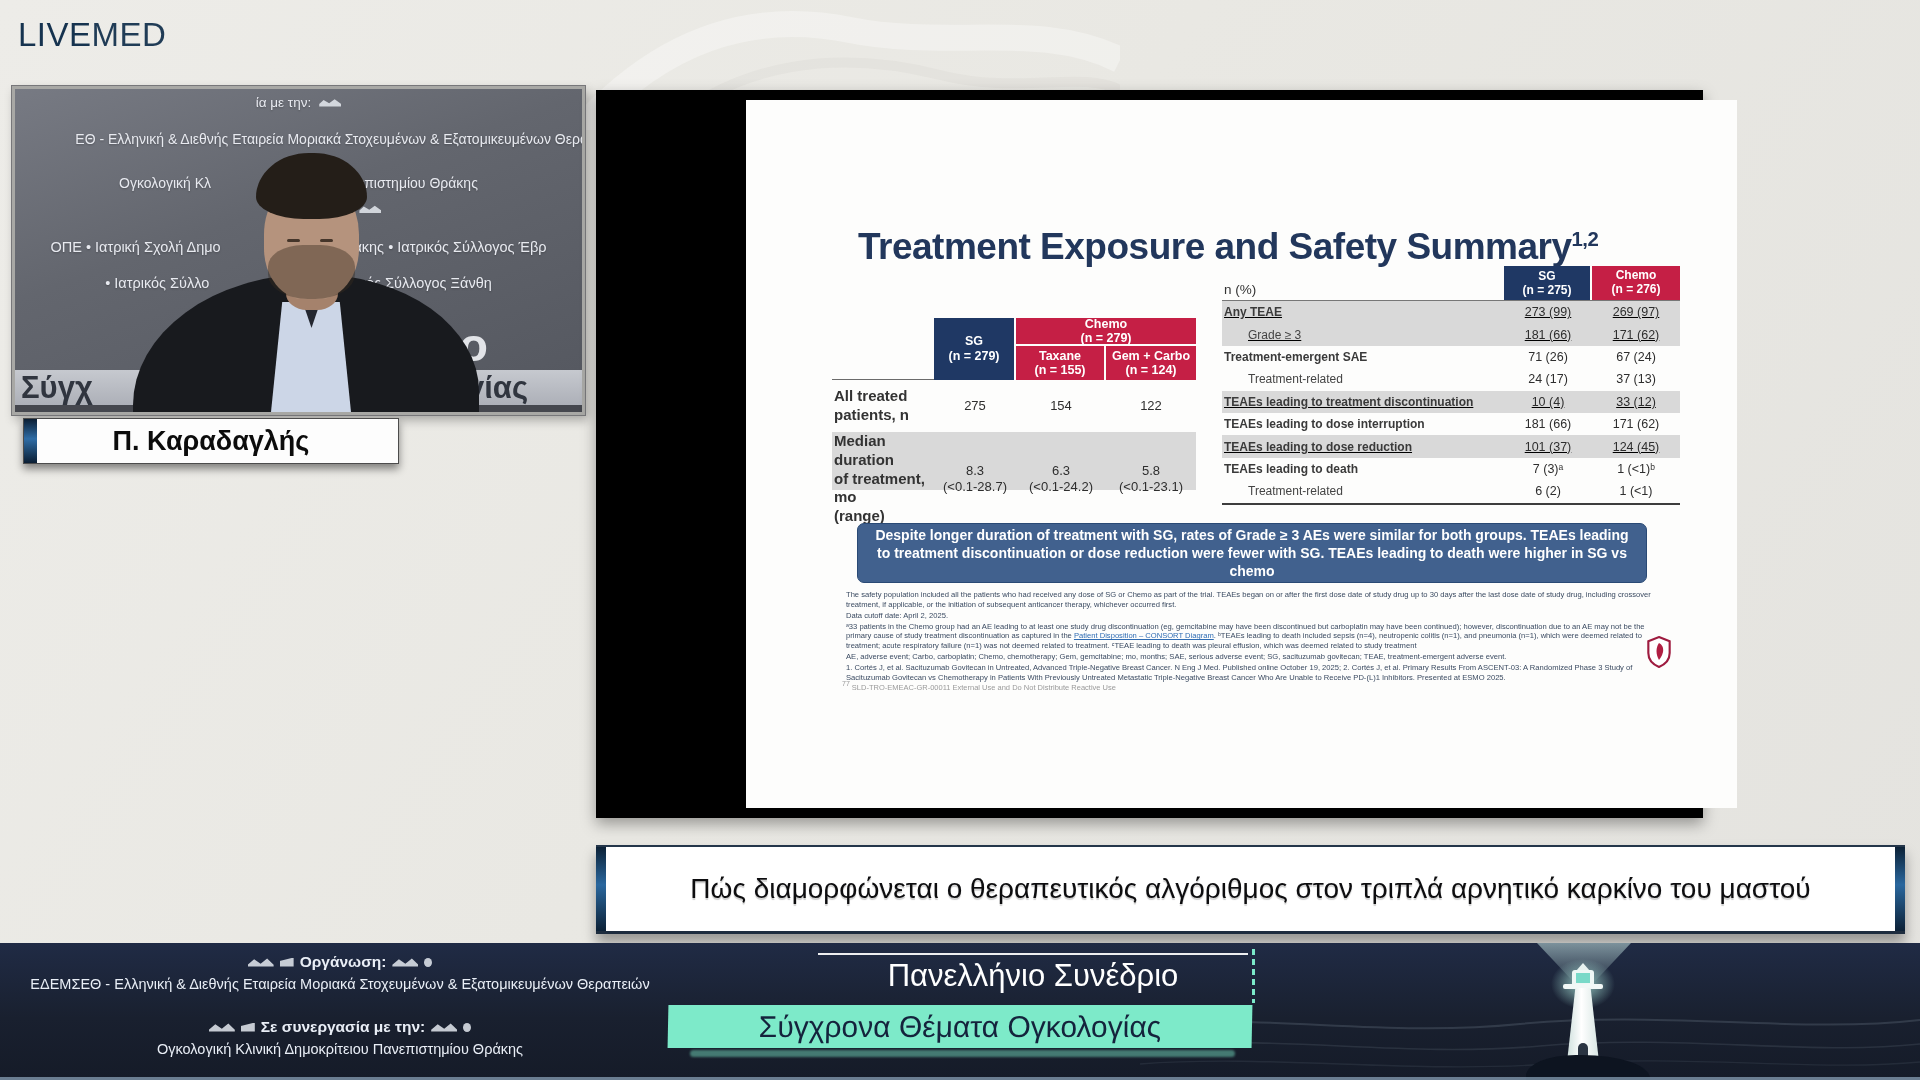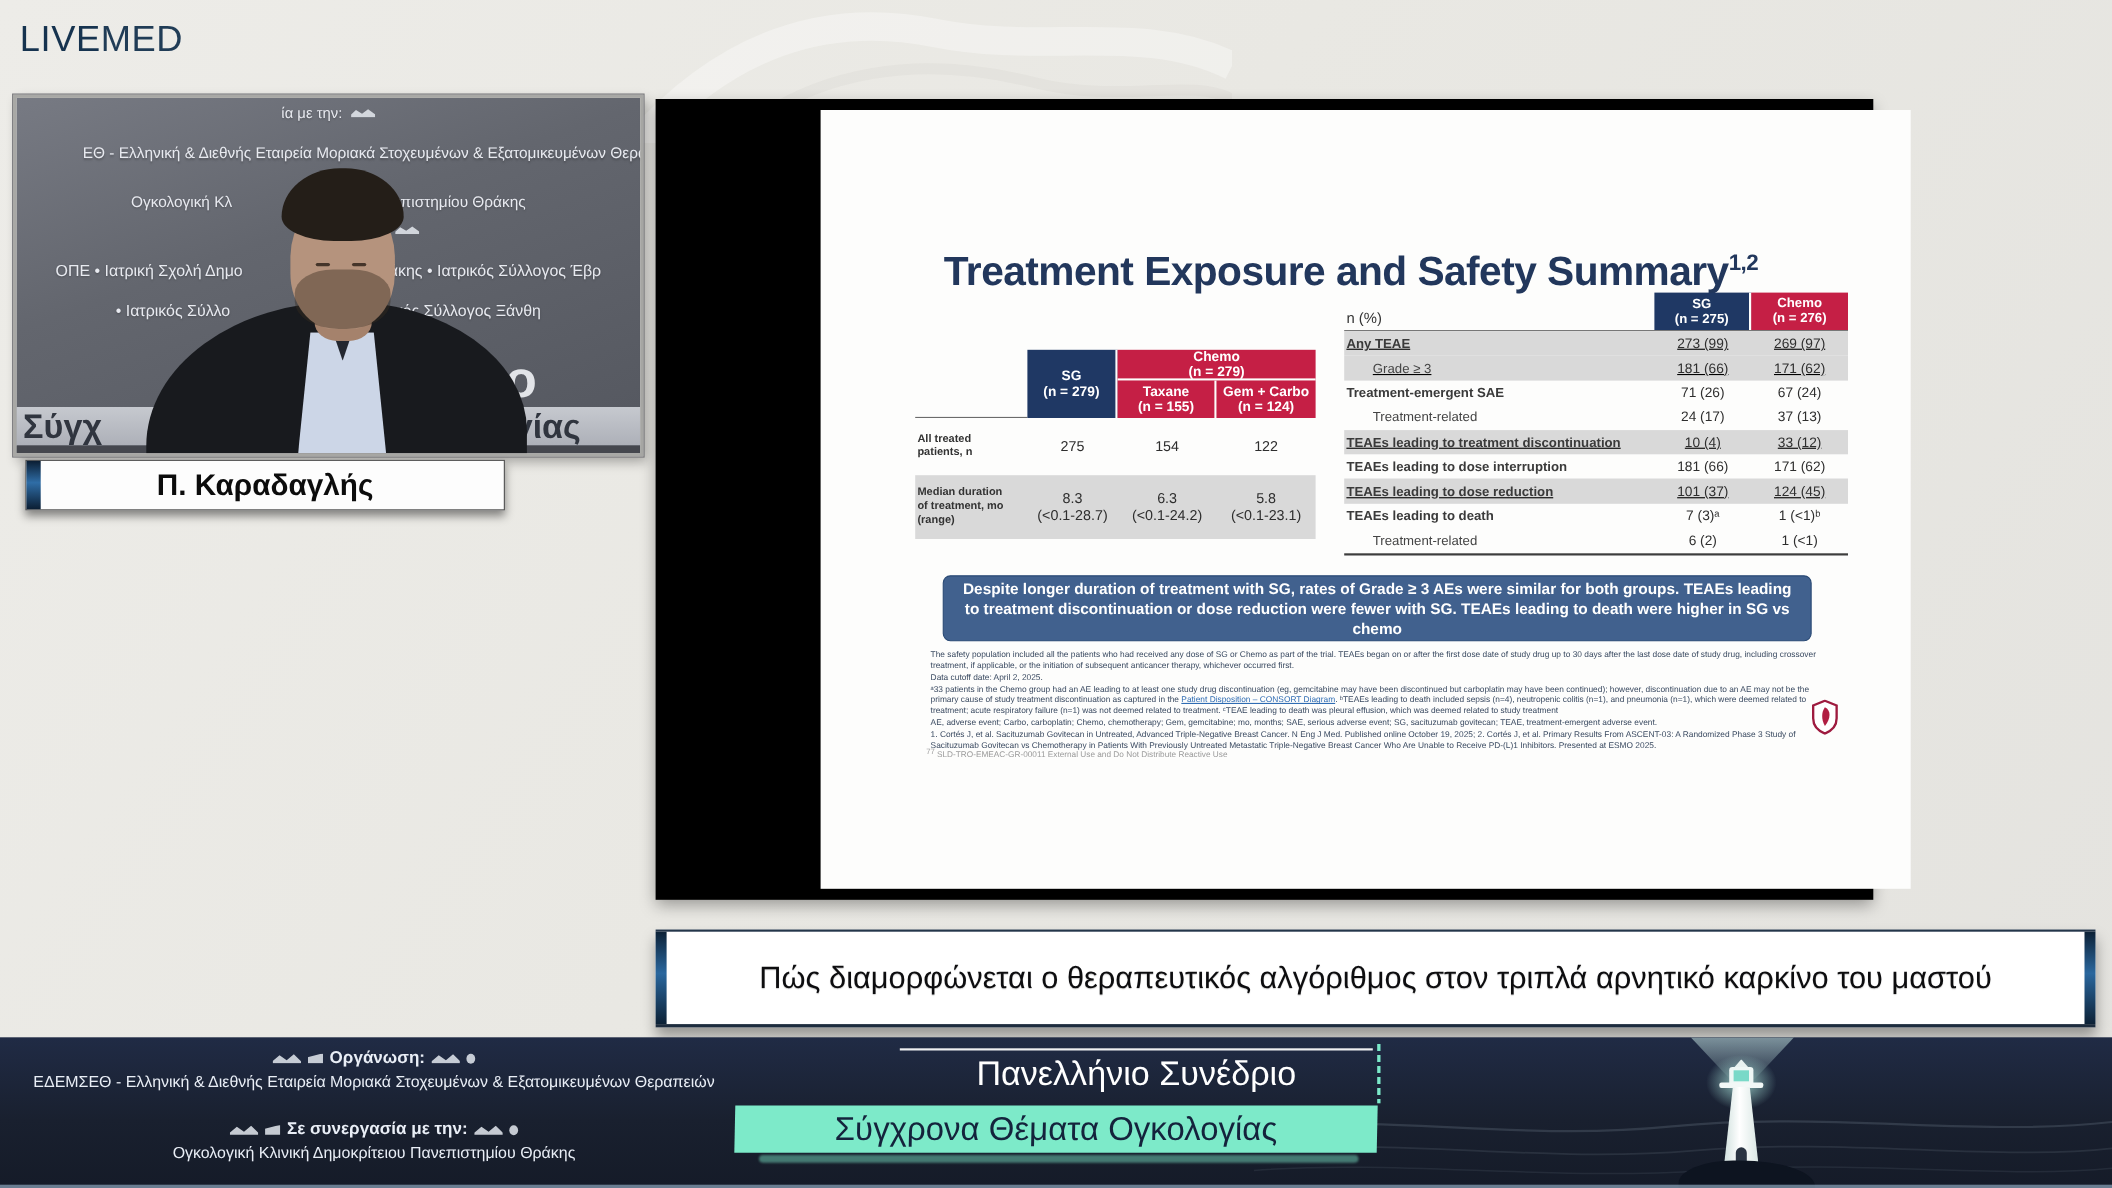--- a/index.html
+++ b/index.html
@@ -40,21 +40,21 @@
   .shirt { position:absolute; left:256px; bottom:0; width:80px; height:110px; background:#ccd6e7; clip-path:polygon(14% 0,86% 0,100% 100%,0 100%); }
   .shirt-dot { position:absolute; left:289px; bottom:84px; width:15px; height:22px; background:#232730; clip-path:polygon(50% 100%,0 0,100% 0); }
   .neck  { position:absolute; left:271px; bottom:102px; width:52px; height:42px; background:#a5826c; border-radius:30% 30% 40% 40%; }
   .face  { position:absolute; left:249px; top:90px; width:95px; height:120px; background:#b5937d; border-radius:46% 46% 42% 42%; }
   .beard { position:absolute; left:253px; top:156px; width:87px; height:54px; background:rgba(56,42,31,.42); border-radius:40% 40% 46% 46%; }
   .hair  { position:absolute; left:241px; top:64px; width:111px; height:66px; background:#241e18; border-radius:50% 50% 45% 45% / 70% 70% 35% 35%; }
   .eye { position:absolute; width:13px; height:3px; background:#45352a; border-radius:2px; top:150px; }
   .eye.le { left:272px; } .eye.re { left:305px; }
 
   
-  .name-plate { position:absolute; left:23px; top:418px; width:436px; height:46px; z-index:2; background:#fdfdfd; border:1px solid #4c4c4c; box-shadow:0 5px 8px rgba(0,0,0,.45); }
+  .name-plate { position:absolute; left:23px; top:418px; width:376px; height:46px; z-index:2; background:#fdfdfd; border:1px solid #4c4c4c; box-shadow:0 5px 8px rgba(0,0,0,.45); }
   .plate-bar { position:absolute; left:0; top:0; bottom:0; width:13px; background:linear-gradient(180deg,#0b1e33,#2f6da6 45%,#0b1e33); }
   .plate-text { position:absolute; inset:0; display:flex; align-items:center; justify-content:center; font-size:27px; font-weight:700; color:#0c0c0c; }
 
   
   .presentation { position:absolute; left:596px; top:90px; width:1107px; height:728px; background:#000; z-index:2; box-shadow:0 6px 14px rgba(0,0,0,.35); }
   .slide { position:absolute; left:150px; top:10px; width:991px; height:708px; background:#fdfdfc; overflow:hidden; }
   .slide-title { position:absolute; left:112px; top:126px; font-size:37px; font-weight:700; color:#22375c; letter-spacing:-.5px; }
   .slide-title sup { font-size:55%; }
 
   
@@ -62,21 +62,21 @@
   .lt-head { display:grid; grid-template-columns:102px 82px 180px; height:62px; }
   .lt-corner { border-bottom:1.5px solid #6b6b6b; }
   .cell-navy { background:#1f3864; color:#fff; font-weight:700; font-size:12.5px; display:flex; align-items:center; justify-content:center; text-align:center; white-space:pre-line; line-height:1.2; border-right:2px solid #fdfdfc; }
   .lt-chemo { display:grid; grid-template-rows:28px 34px; }
   .cell-red { background:#c51f45; color:#fff; font-weight:700; font-size:12.5px; display:flex; align-items:center; justify-content:center; text-align:center; white-space:pre-line; line-height:1.15; }
   .lt-chemo-top { border-bottom:2px solid #fdfdfc; }
   .lt-sub { display:grid; grid-template-columns:90px 90px; }
   .lt-sub .cell-red:first-child { border-right:2px solid #fdfdfc; }
   .lt-row { display:grid; grid-template-columns:102px 82px 90px 90px; }
   .lt-row.r1 { height:52px; } .lt-row.r2 { height:58px; background:#d9d9d9; }
-  .lt-label { font-size:10px; font-weight:700; color:#333; white-space:pre-line; line-height:1.25; display:flex; align-items:center; padding-left:2px; }
+  .lt-label { font-size:15px; font-weight:700; color:#333; white-space:pre-line; line-height:1.25; display:flex; align-items:center; padding-left:2px; }
   .lt-val { font-size:13px; color:#2e2e2e; display:flex; align-items:center; justify-content:center; text-align:center; white-space:pre-line; line-height:1.25; }
 
   
   .rtable { position:absolute; left:476px; top:166px; width:458px; }
   .rt-head { display:grid; grid-template-columns:282px 88px 88px; height:35px; border-bottom:1.5px solid #777; }
   .rt-nlabel { font-size:13.5px; color:#333; display:flex; align-items:flex-end; padding:0 0 3px 2px; font-weight:400; }
   .rt-head .cell-navy { border-right:2px solid #fdfdfc; font-size:12px; }
   .rt-head .cell-red { font-size:12px; }
   .rt-rows { border-bottom:2px solid #3d3d3d; }
   .rt-row { display:grid; grid-template-columns:282px 88px 88px; height:22.4px; align-items:center; }

